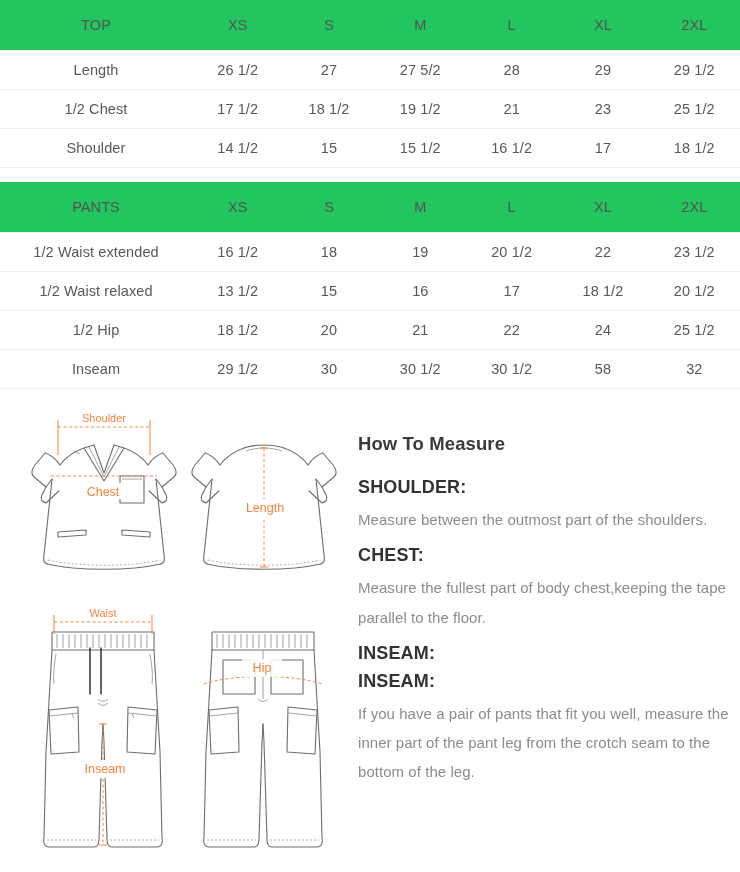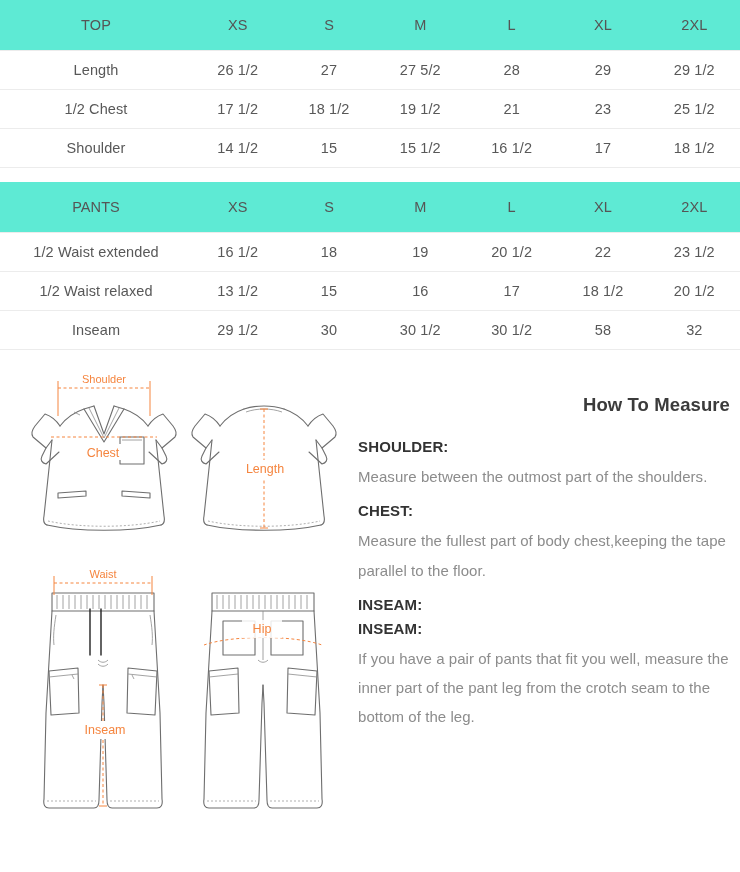--- a/index.html
+++ b/index.html
@@ -30,21 +30,21 @@
     text-align: center;
     font-weight: normal;
     font-size: 14.5px;
     color: #585858;
     height: 38px;
     padding: 0;
     border-bottom: 1px solid #ececec;
     letter-spacing: .1px;
   }
   .size-table thead th {
-    background: #5eead4;
+    background: #22c55e;
     border-bottom: 1px solid #ececec;
     height: 50px;
     color: #555555;
   }
   .size-table tbody tr:last-child td {
     border-bottom: 1px solid #ececec;
   }
   .table-gap { height: 14px; }
 
   
@@ -65,24 +65,23 @@
     padding-right: 10px;
     padding-top: 26px;
     box-sizing: border-box;
   }
   .howto h2 {
     margin: 0 0 22px 0;
     font-size: 18.5px;
     font-weight: bold;
     color: #3b3b3b;
     letter-spacing: .1px;
-    text-align: right;
   }
   .howto .term {
-    font-size: 15px;
+    font-size: 18px;
     font-weight: bold;
     color: #333333;
     margin: 0 0 7px 0;
     letter-spacing: .15px;
   }
   .howto .desc {
     font-size: 15px;
     color: #8c8c8c;
     margin: 0 0 11px 0;
     line-height: 1.95;
@@ -194,20 +193,29 @@
       <td>23 1/2</td>
     </tr>
     <tr>
       <td>1/2 Waist relaxed</td>
       <td>13 1/2</td>
       <td>15</td>
       <td>16</td>
       <td>17</td>
       <td>18 1/2</td>
       <td>20 1/2</td>
+    </tr>
+    <tr>
+      <td>1/2 Hip</td>
+      <td>18 1/2</td>
+      <td>20</td>
+      <td>21</td>
+      <td>22</td>
+      <td>24</td>
+      <td>25 1/2</td>
     </tr>
     <tr>
       <td>Inseam</td>
       <td>29 1/2</td>
       <td>30</td>
       <td>30 1/2</td>
       <td>30 1/2</td>
       <td>58</td>
       <td>32</td>
     </tr>

